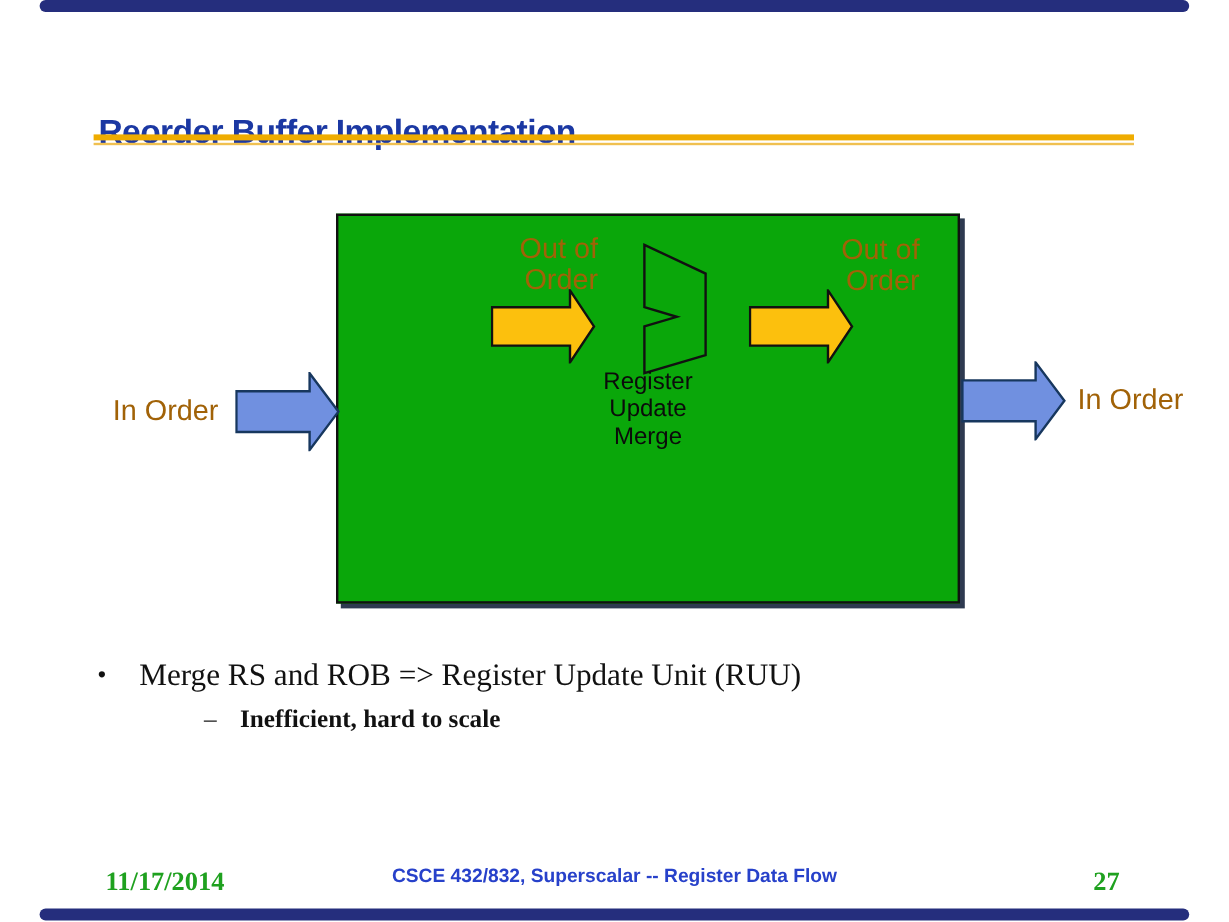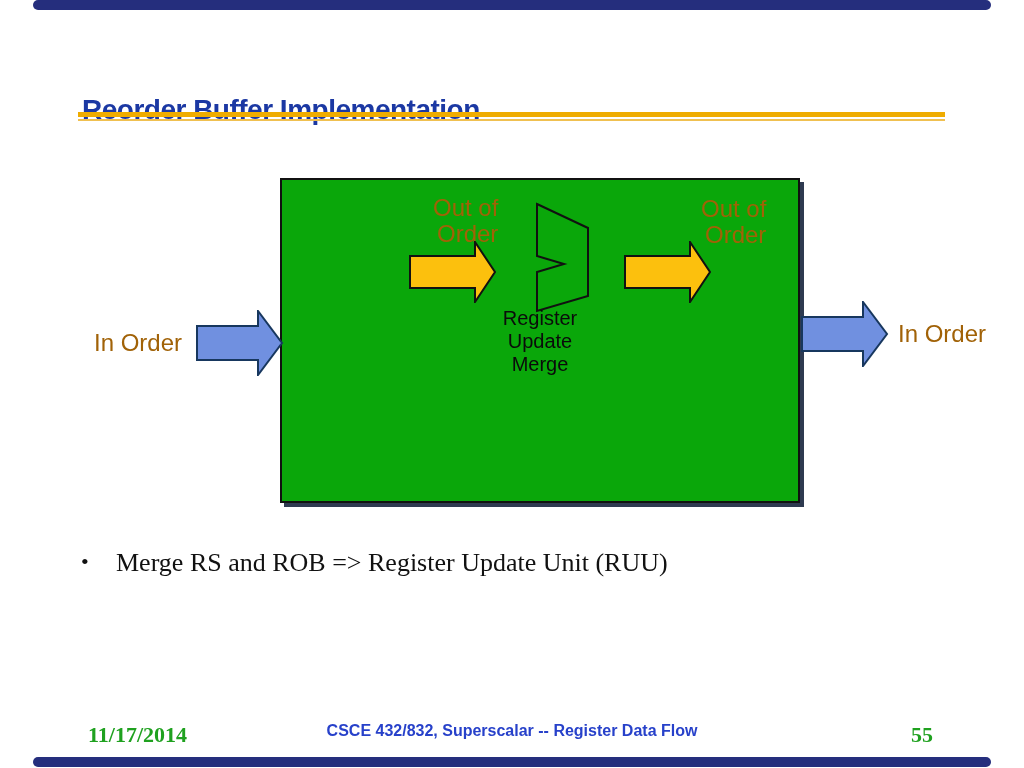--- a/index.html
+++ b/index.html
@@ -84,18 +84,19 @@
     <svg class="arrow" style="left:196px;top:310px" width="88" height="66" viewBox="0 0 88 66">
       <polygon points="1,16 62,16 62,1 86,33 62,65 62,50 1,50" fill="#7090E0" stroke="#17375E" stroke-width="2" stroke-linejoin="miter"></polygon>
     </svg>
     <svg class="arrow" style="left:801px;top:301px" width="88" height="66" viewBox="0 0 88 66">
       <polygon points="1,16 62,16 62,1 86,33 62,65 62,50 1,50" fill="#7090E0" stroke="#17375E" stroke-width="2" stroke-linejoin="miter"></polygon>
     </svg>
   </div>
 
   <div class="bullet-main"><span class="marker">•</span><span>Merge RS and ROB =&gt; Register Update Unit (RUU)</span></div>
 
+  <div class="bullet-sub"><span class="marker">–</span><span>Inefficient, hard to scale</span></div>
 
   <div class="footer-date">11/17/2014</div>
   <div class="footer-course">CSCE 432/832, Superscalar -- Register Data Flow</div>
-  <div class="footer-page">55</div>
+  <div class="footer-page">27</div>
 
 </div>
 
 </body></html>

